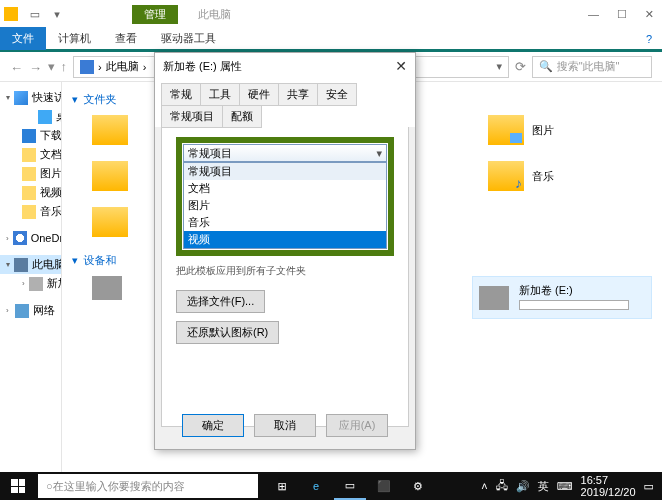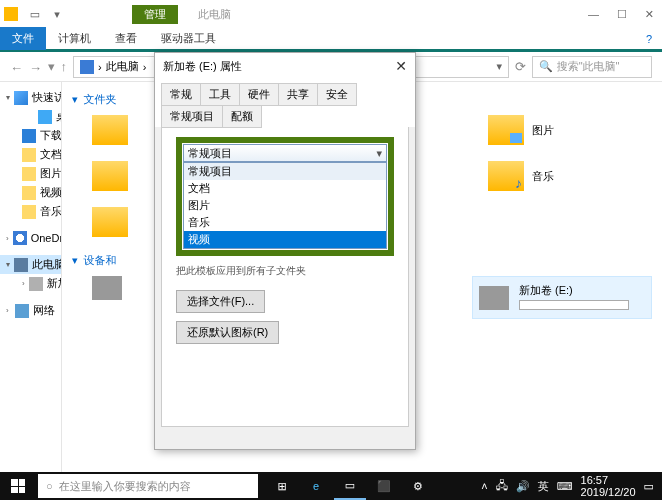--- a/index.html
+++ b/index.html
@@ -255,34 +255,39 @@
         <div class="combo-opt">文档</div>
         <div class="combo-opt">图片</div>
         <div class="combo-opt">音乐</div>
         <div class="combo-opt selected">视频</div>
       </div>
     </div>
     <div class="dlg-checkbox">把此模板应用到所有子文件夹</div>
     <div class="dlg-btn">选择文件(F)...</div><br>
     <div class="dlg-btn">还原默认图标(R)</div>
   </div>
+  <div class="dlg-footer">
+    <div class="dlg-btn primary">确定</div>
+    <div class="dlg-btn">取消</div>
+    <div class="dlg-btn disabled">应用(A)</div>
+  </div>
 </div>
 
 <div class="taskbar">
   <div class="start-btn">
       <div class="win-logo">
         <span></span>
         <span></span>
         <span></span>
         <span></span>
       </div>
     </div>
   <div class="task-search">
       <span>○</span>
-      <span style="margin-left:6px">在这里输入你要搜索的内容</span>
+      <span style="margin-left:0">在这里输入你要搜索的内容</span>
     </div>
   <div class="task-icons">
     <div class="task-icon">⊞</div>
     <div class="task-icon" style="color:#4cc2ff">e</div>
     <div class="task-icon active">▭</div>
     <div class="task-icon">⬛</div>
     <div class="task-icon">⚙</div>
   </div>
   <div class="tray">
     <span>˄</span>

